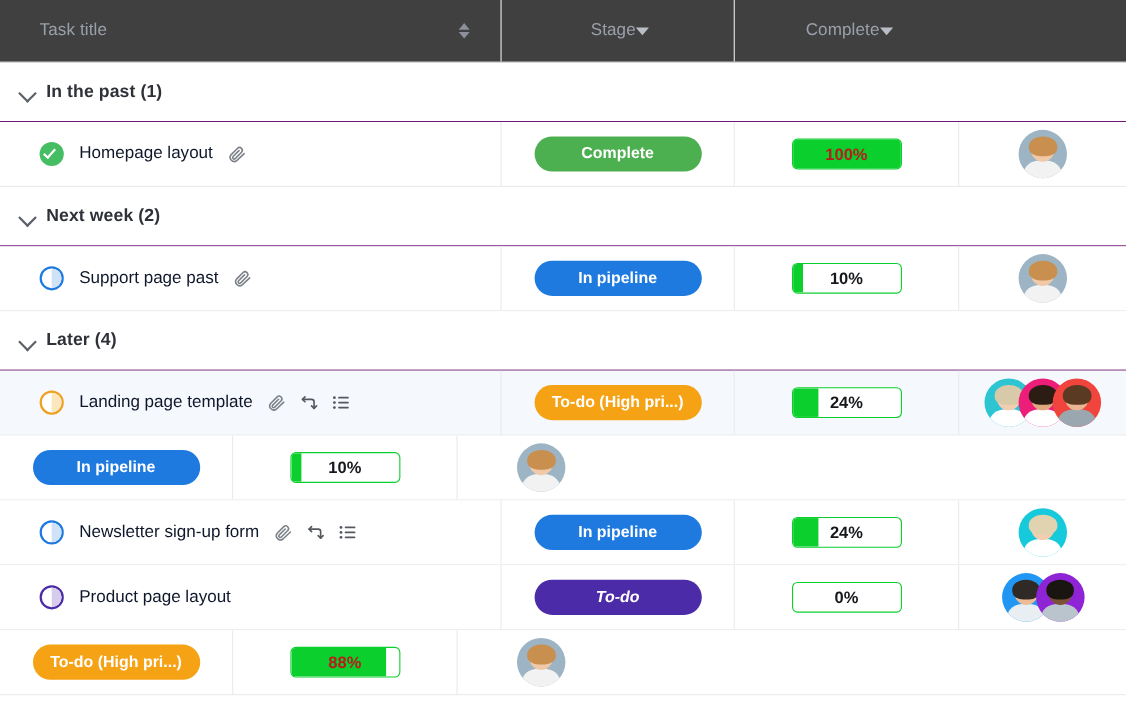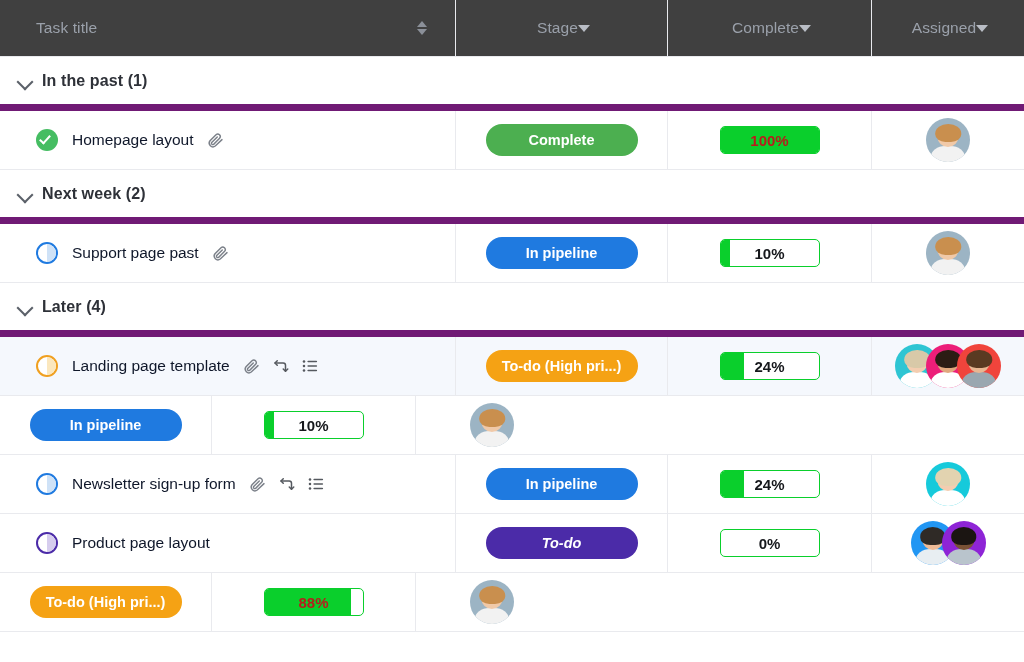--- a/index.html
+++ b/index.html
@@ -29,21 +29,21 @@
   .sort-icon i { display: block; width: 0; height: 0; border-left: 5px solid transparent;
                  border-right: 5px solid transparent; }
   .sort-icon i.up   { border-bottom: 6px solid #8b9099; }
   .sort-icon i.down { border-top: 6px solid #8b9099; }
   .caret { width: 0; height: 0; border-left: 6px solid transparent; border-right: 6px solid transparent;
            border-top: 7px solid #b9bdc5; margin-right: 4px; }
 
   
   .group-row {
     display: flex; align-items: center; height: 54px;
-    padding-left: 12px; border-bottom: 7px solid #701a75; background: #fff;
+    padding-left: 12px; border-bottom: 1px solid #701a75; background: #fff;
   }
   .chev { width: 26px; height: 26px; position: relative; flex: none; margin-right: 4px; }
   .chev::before {
     content: ""; position: absolute; left: 7px; top: 8px;
     width: 10px; height: 10px;
     border-right: 2.2px solid #5b6069; border-bottom: 2.2px solid #5b6069;
     transform: rotate(45deg);
   }
   .group-label { font-size: 16px; color: #2e3138; font-weight: 700; letter-spacing: .1px; }
 
@@ -114,24 +114,20 @@
         </span>
     </div>
     <div class="th c-stage">
       <span class="th-label">Stage</span>
       <span class="caret"></span>
     </div>
     <div class="th c-progress">
       <span class="th-label">Complete</span>
       <span class="caret"></span>
     </div>
-    <div class="th c-assigned">
-      <span class="th-label">Assigned</span>
-      <span class="caret"></span>
-    </div>
   </div>
   <div id="body">
       <div class="group-row">
         <span class="chev"></span>
         <span class="group-label">In the past (1)</span>
       </div>
       <div class="task-row">
         <div class="td c-title">
           <span class="ring done">
             <span class="tick"></span>

